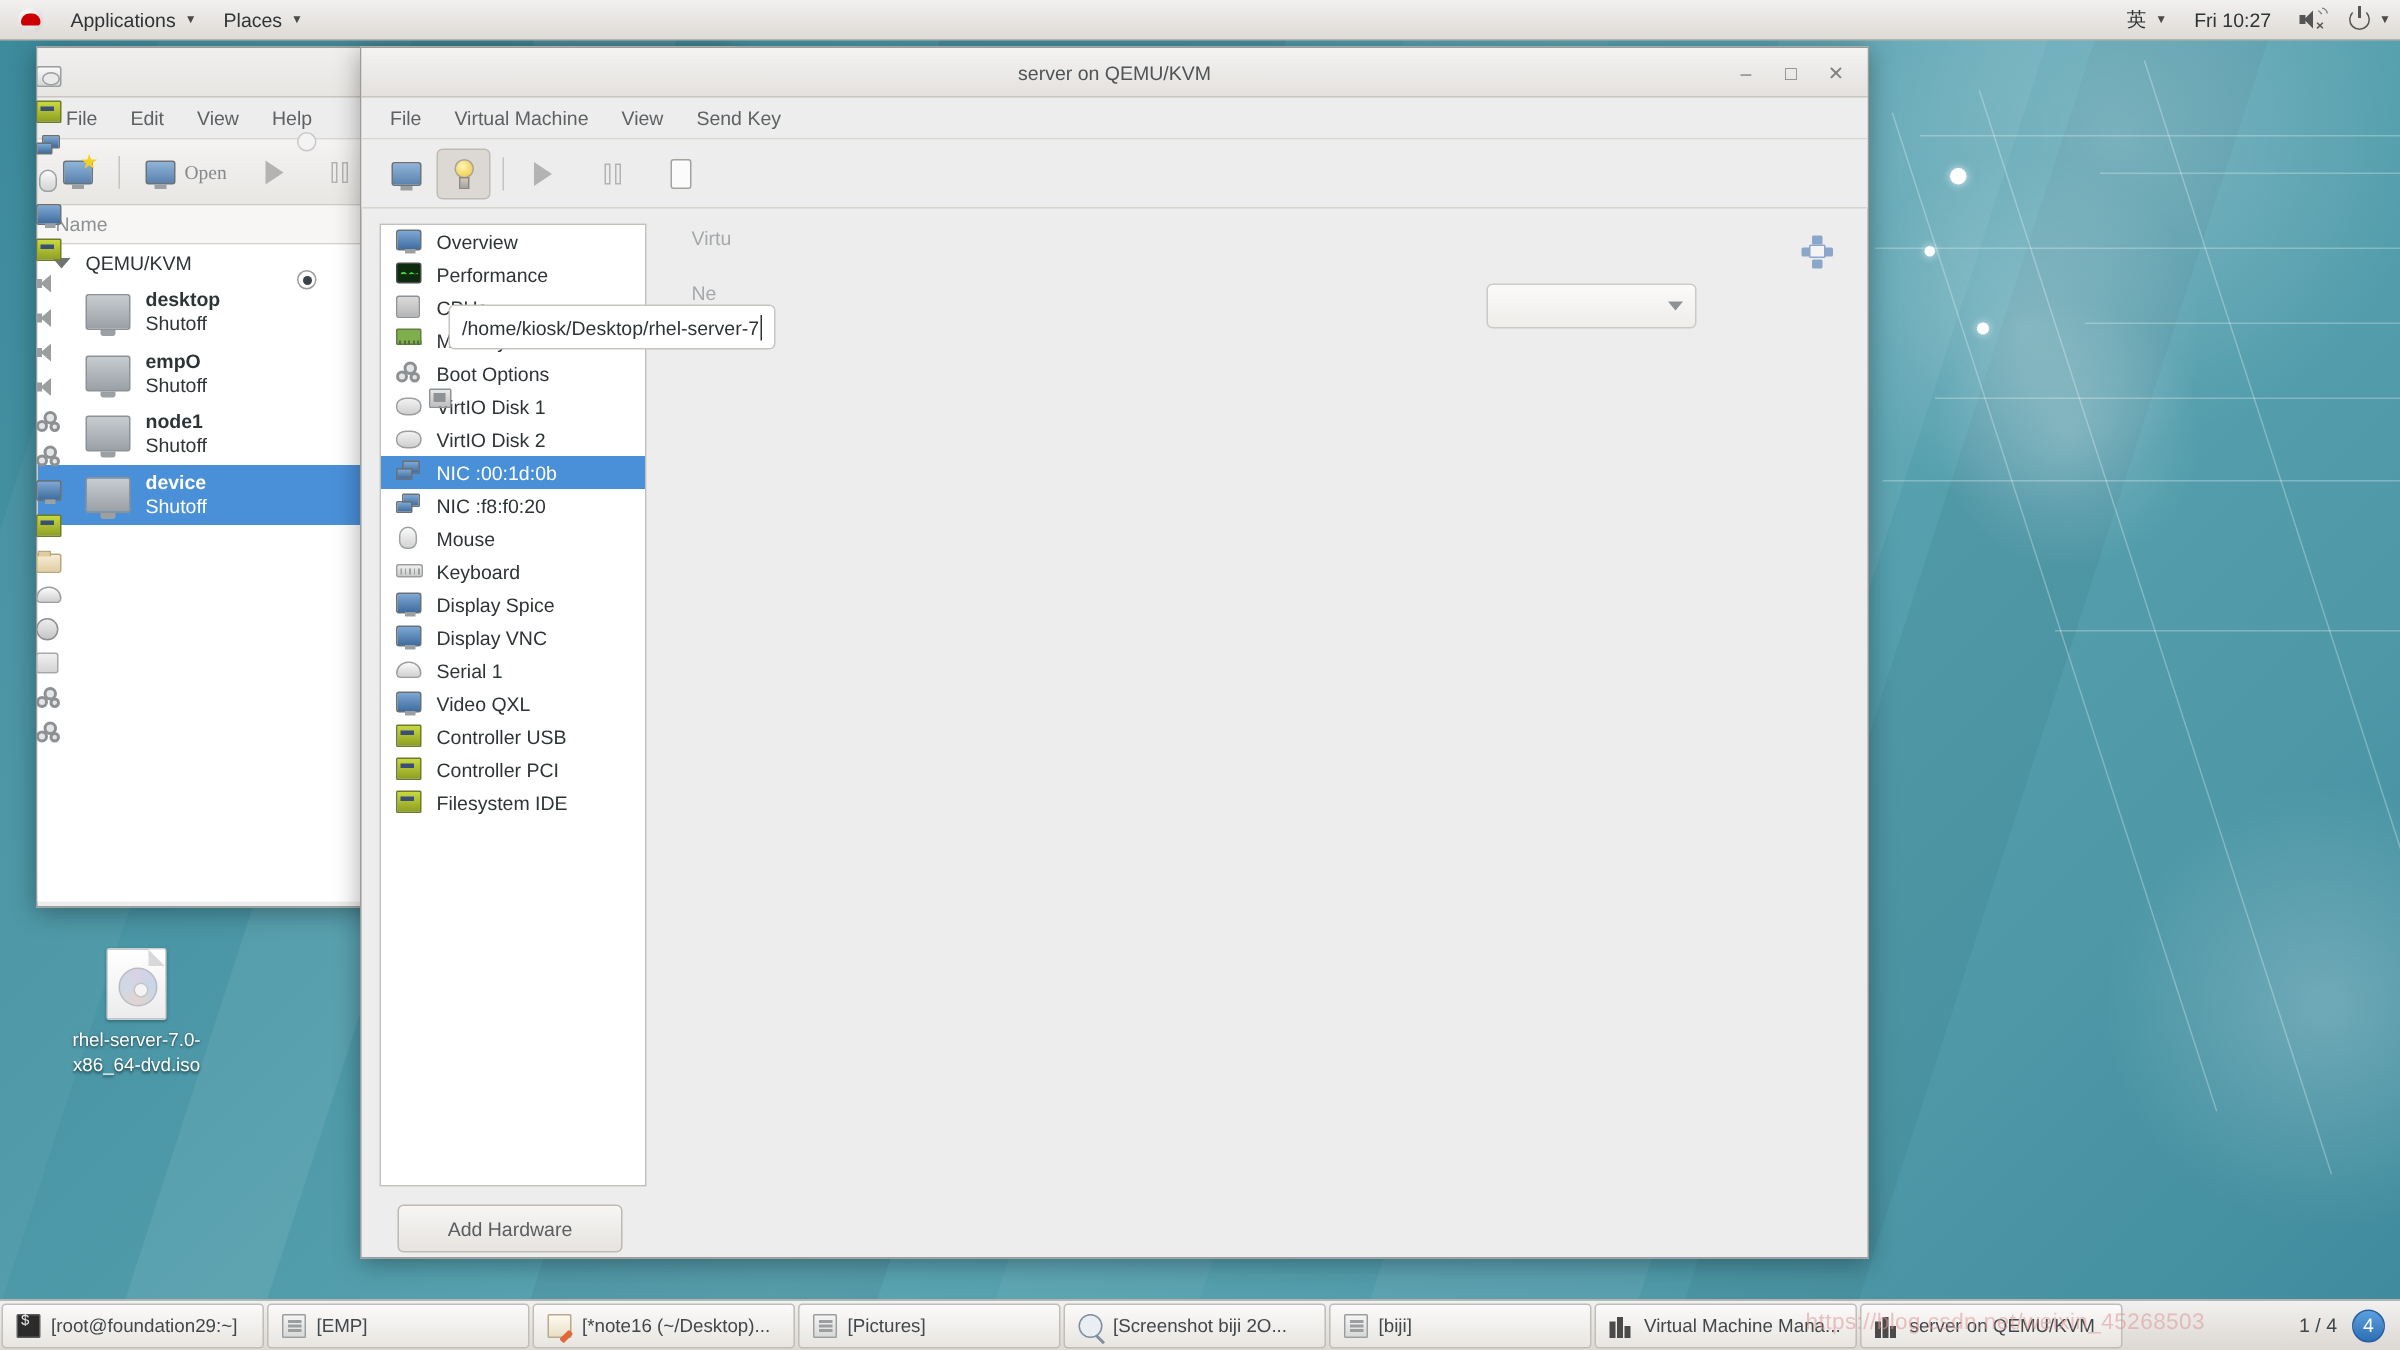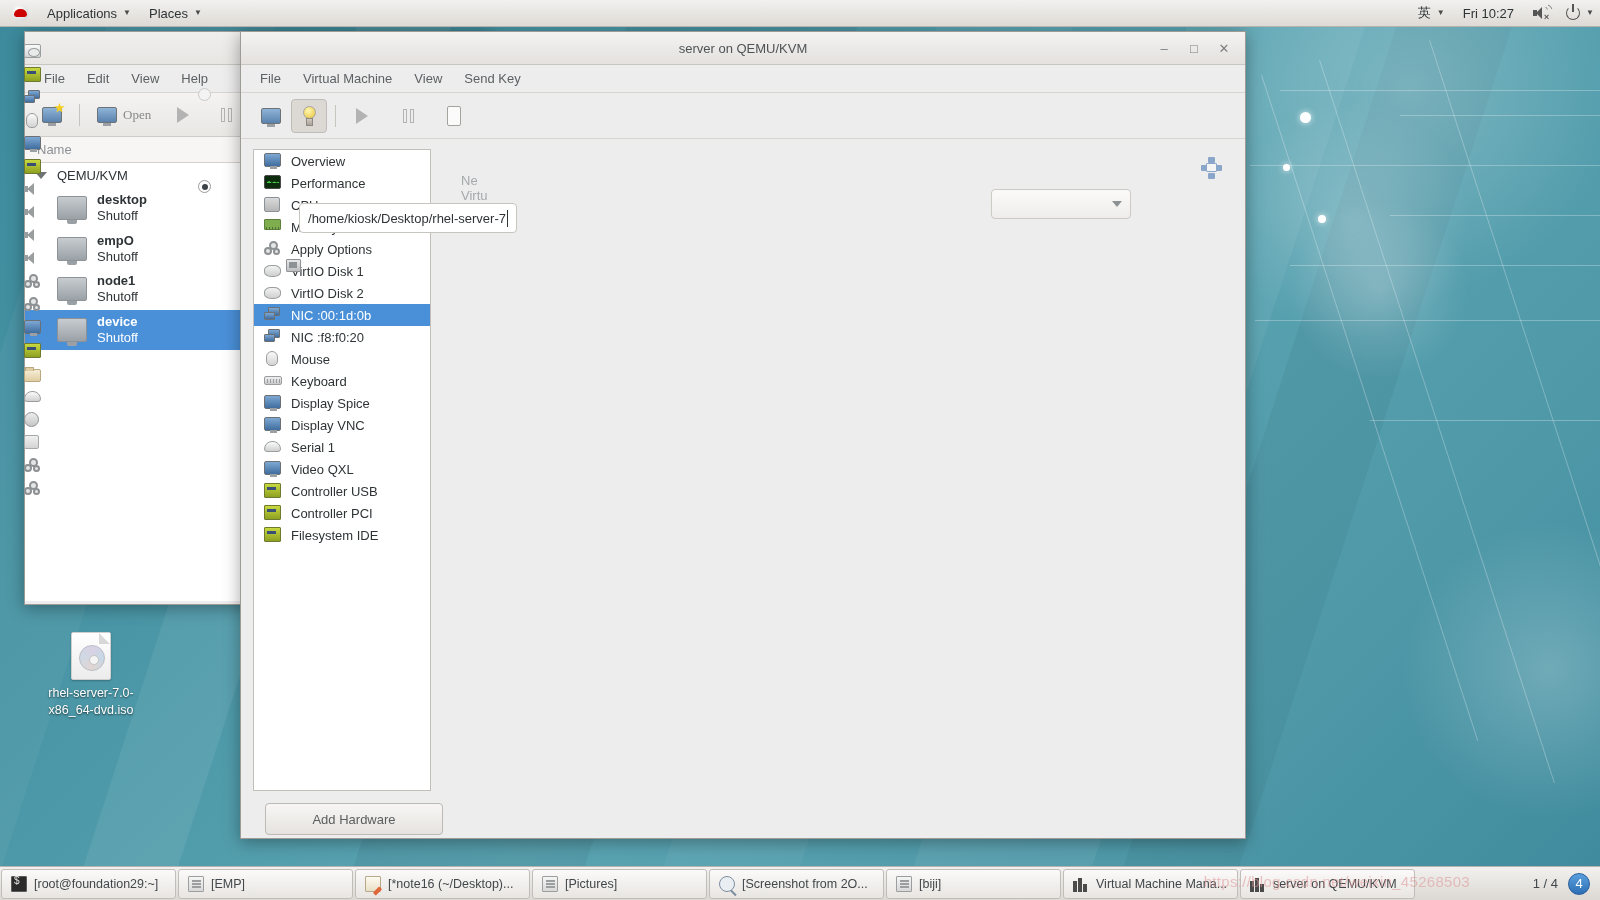--- a/index.html
+++ b/index.html
@@ -176,21 +176,21 @@
   .scr-icon { width: 14px; height: 20px; border: 1.5px solid #a6a29d; border-radius: 2px;
     background: #fbfbfb; }
   .srv-body { display: flex; height: 703px; }
   .hw-list-wrap { width: 190px; padding: 10px 0 0 12px; }
   .hw-list {
     width: 178px; height: 642px; background: #ffffff; border: 1px solid #c3bfba; overflow: hidden;
   }
   .hw-row { display: flex; align-items: center; gap: 9px; padding: 3px 0 3px 10px; cursor: default; font-size: 13px; }
   .hw-row.selected { background: #4a90d9; color: #fff; }
   .add-hw-btn {
-    margin: 12px 12px 0 12px; width: 178px; height: 32px;
+    margin: 12px 12px 0 12px; width: 150px; height: 32px;
     border: 1px solid #bdb9b4; border-radius: 4px; background: linear-gradient(#f7f6f5,#e6e3df);
     display: flex; align-items: center; justify-content: center; color: #5a5e60; font-size: 13px; cursor: default;
   }
   .srv-right { flex: 1; position: relative; padding: 12px 16px; }
   .srv-ghost { color: #a6a9ab; font-size: 13px; }
   .srv-bottom {
     position: absolute; left: 0; right: 0; bottom: 0; height: 58px;
     display: flex; align-items: center; justify-content: flex-end; gap: 12px; padding-right: 16px;
   }
   .btn {
@@ -594,21 +594,21 @@
             <span>Memory</span>
           </div>
           <div class="hw-row">
             <span class="ic">
               <span class="ic-cogs" style="position: absolute; left: 0px; top: 0px; width: 17px; height: 15px;">
                 <i style="left:5px;top:0;width:9px;height:9px;"></i>
                 <i style="left:0;top:6px;width:8px;height:8px;"></i>
                 <i style="left:9px;top:7px;width:7px;height:7px;"></i>
               </span>
             </span>
-            <span>Apply Options</span>
+            <span>Boot Options</span>
           </div>
           <div class="hw-row">
             <span class="ic">
               <span class="ic-disk" style="position: absolute; left: 0px; top: 2px;"></span>
             </span>
             <span>VirtIO Disk 1</span>
           </div>
           <div class="hw-row">
             <span class="ic">
               <span class="ic-disk" style="position: absolute; left: 0px; top: 2px;"></span>
@@ -687,22 +687,22 @@
             </span>
             <span>Filesystem IDE</span>
           </div>
         </div>
       <div class="add-hw-btn">
         <span>Add Hardware</span>
       </div>
     </div>
 
     <div class="srv-right">
+      <div class="srv-ghost" style="margin-left:14px;">Virtu</div>
       <div class="srv-ghost" style="margin:22px 0 0 14px;">Ne</div>
-      <div class="srv-ghost" style="margin-left:14px;">Virtu</div>
 
       <div style="position:absolute; left:560px; top:50px; width:140px; height:30px;
                   border:1px solid #cdc9c4; border-radius:4px; background:linear-gradient(#fbfafa,#efedea);
                   display:flex; align-items:center; justify-content:flex-end; padding-right:8px;">
         <span class="dd" style="width:0;height:0;border-left:5px solid transparent;border-right:5px solid transparent;border-top:6px solid #8d9194;"></span>
       </div>
 
       <span class="scale-icon">
         <i style="left:7px; top:0px;"></i>
         <i style="left:0px; top:8px;"></i>
@@ -962,21 +962,21 @@
       <div class="task-btn wide">
         <span class="tb-ic tb-ic-note"></span>
         <span>[*note16 (~/Desktop)...</span>
       </div>
       <div class="task-btn wide">
         <span class="tb-ic tb-ic-file"></span>
         <span>[Pictures]</span>
       </div>
       <div class="task-btn wide">
         <span class="tb-ic tb-ic-shot"></span>
-        <span>[Screenshot from 2O...</span>
+        <span>[Screenshot biji 2O...</span>
       </div>
       <div class="task-btn wide">
         <span class="tb-ic tb-ic-file"></span>
         <span>[biji]</span>
       </div>
       <div class="task-btn wide">
         <span class="tb-ic tb-ic-vmm">
           <i style="height:11px"></i>
           <i style="height:14px"></i>
           <i style="height:8px"></i>

